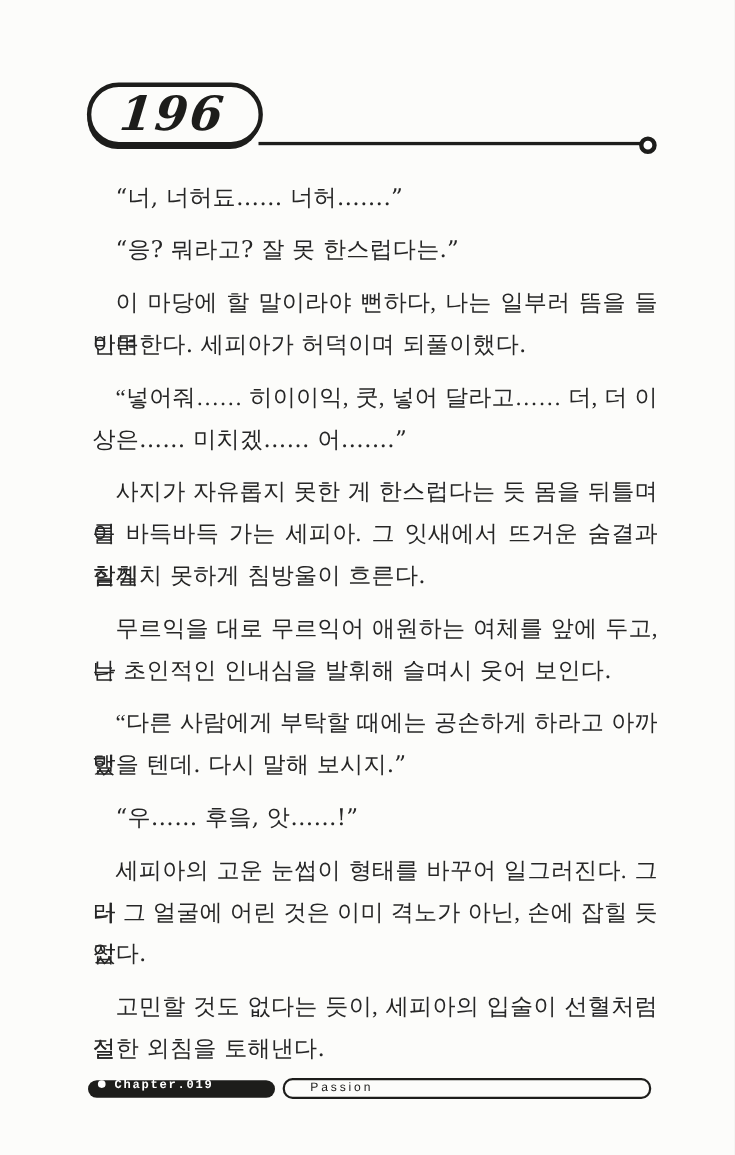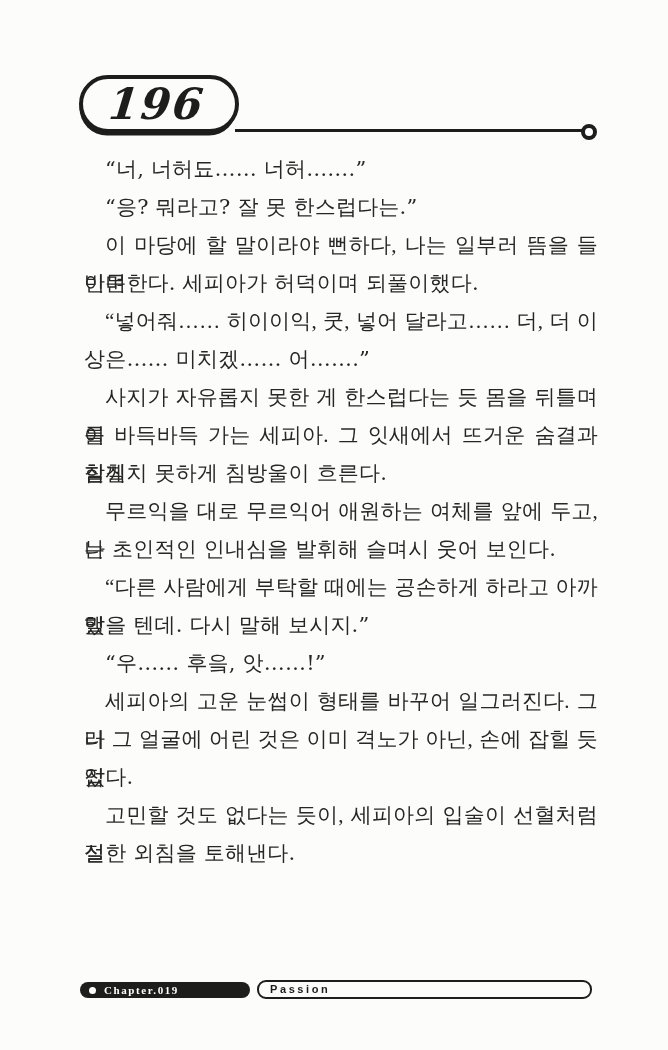--- a/index.html
+++ b/index.html
@@ -57,51 +57,51 @@
     color:var(--text);
     letter-spacing:0.2px;
   }
   .body-text .line{height:38px;overflow:visible;white-space:nowrap;}
   .body-text .line.fill{
     white-space:normal;
     text-align:justify;
     text-align-last:justify;
     font-family:Liberation Serif, serif;
   }
-  .body-text .line.first{text-indent:21px;}
+  .body-text .line.first{text-indent:21px;margin-top:10px;}
   
   .chapter-pill{
     position:absolute;left:80px;top:982px;
     width:170px;height:16px;
     background:var(--ink);
     border-radius:8px;
-    display:flex;align-items:center;
-    font-family:Liberation Serif, serif;
+    display:flex;align-items:flex-start;
+    font-family:Liberation Mono, monospace;
   }
   .chapter-bullet{
     width:7px;height:7px;border-radius:50%;
     background:#fff;margin-left:9px;flex:0 0 auto;
   }
   .chapter-label{
     color:#fff;font-size:11px;font-weight:700;
     letter-spacing:1.6px;margin-left:8px;
     line-height:1;white-space:nowrap;
   }
   .section-pill{
     position:absolute;left:257px;top:980px;
     width:331px;height:15px;
     border:2px solid var(--ink);
     border-radius:9px;
     background:var(--paper);
     display:flex;align-items:center;
     font-family:"Liberation Sans","DejaVu Sans",sans-serif;
   }
   .section-label{
-    color:var(--ink);font-size:11px;font-weight:700;
-    letter-spacing:2.6px;margin-left:11px;
+    color:var(--ink);font-size:11px;font-weight:400;
+    letter-spacing:2.6px;margin-left:23px;
     line-height:1;white-space:nowrap;
   }
 </style>
 </head>
 <body>
 
 <div class="page">
 
   <div class="page-number-badge">
     <span class="num">196</span>

